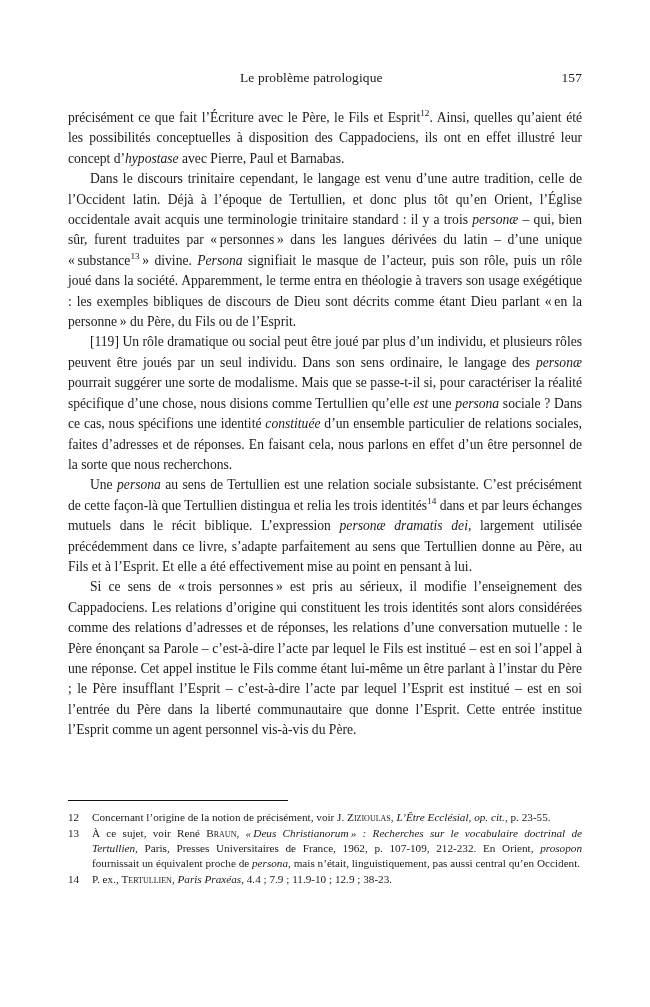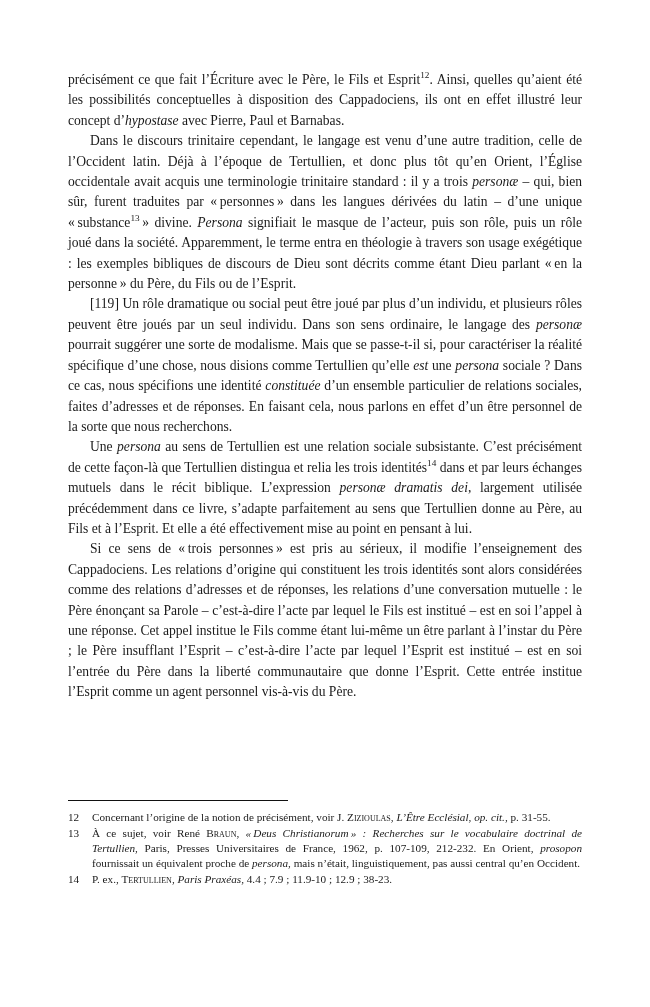--- a/index.html
+++ b/index.html
@@ -105,37 +105,41 @@
     font-size: 1.0em;
   }
 </style>
 </head>
 <body>
 
 <div id="page">
 
   <div class="content">
 
+    <div class="runhead">
+      <span class="runhead-title">Le problème patrologique</span>
+      <span class="runhead-folio">157</span>
+    </div>
 
     <div class="body-block">
         <p class="para first"><span>précisément ce que fait l’Écriture avec le Père, le Fils et Esprit</span><sup>12</sup><span>. Ainsi, quelles qu’aient été les possibilités conceptuelles à disposition des Cappadociens, ils ont en effet illustré leur concept d’</span><i>hypostase</i><span> avec Pierre, Paul et Barnabas.</span></p>
         <p class="para"><span>Dans le discours trinitaire cependant, le langage est venu d’une autre tradition, celle de l’Occident latin. Déjà à l’époque de Tertullien, et donc plus tôt qu’en Orient, l’Église occidentale avait acquis une terminologie trinitaire standard : il y a trois </span><i>personæ</i><span> – qui, bien sûr, furent traduites par « personnes » dans les langues dérivées du latin – d’une unique « substance</span><sup>13</sup><span> » divine. </span><i>Persona</i><span> signifiait le masque de l’acteur, puis son rôle, puis un rôle joué dans la société. Apparemment, le terme entra en théologie à travers son usage exégétique : les exemples bibliques de discours de Dieu sont décrits comme étant Dieu parlant « en la personne » du Père, du Fils ou de l’Esprit.</span></p>
         <p class="para"><span>[119] Un rôle dramatique ou social peut être joué par plus d’un individu, et plusieurs rôles peuvent être joués par un seul individu. Dans son sens ordinaire, le langage des </span><i>personæ</i><span> pourrait suggérer une sorte de modalisme. Mais que se passe-t-il si, pour caractériser la réalité spécifique d’une chose, nous disions comme Tertullien qu’elle </span><i>est</i><span> une </span><i>persona</i><span> sociale ? Dans ce cas, nous spécifions une identité </span><i>constituée</i><span> d’un ensemble particulier de relations sociales, faites d’adresses et de réponses. En faisant cela, nous parlons en effet d’un être personnel de la sorte que nous recherchons.</span></p>
         <p class="para"><span>Une </span><i>persona</i><span> au sens de Tertullien est une relation sociale subsistante. C’est précisément de cette façon-là que Tertullien distingua et relia les trois identités</span><sup>14</sup><span> dans et par leurs échanges mutuels dans le récit biblique. L’expression </span><i>personæ dramatis dei</i><span>, largement utilisée précédemment dans ce livre, s’adapte parfaitement au sens que Tertullien donne au Père, au Fils et à l’Esprit. Et elle a été effectivement mise au point en pensant à lui.</span></p>
         <p class="para"><span>Si ce sens de « trois personnes » est pris au sérieux, il modifie l’enseignement des Cappadociens. Les relations d’origine qui constituent les trois identités sont alors considérées comme des relations d’adresses et de réponses, les relations d’une conversation mutuelle : le Père énonçant sa Parole – c’est-à-dire l’acte par lequel le Fils est institué – est en soi l’appel à une réponse. Cet appel institue le Fils comme étant lui-même un être parlant à l’instar du Père ; le Père insufflant l’Esprit – c’est-à-dire l’acte par lequel l’Esprit est institué – est en soi l’entrée du Père dans la liberté communautaire que donne l’Esprit. Cette entrée institue l’Esprit comme un agent personnel vis-à-vis du Père.</span></p>
       </div>
 
   </div>
 
   <div class="footnotes">
     <div class="fn-rule"></div>
     <div class="fn-list">
         <div class="fn">
           <span class="fn-num">12</span>
-          <span class="fn-text"><span>Concernant l’origine de la notion de précisément, voir J. </span><span class="sc">Zizioulas</span><span>, </span><i>L’Être Ecclésial</i><span>, </span><i>op. cit.</i><span>, p. 31-55.</span></span>
+          <span class="fn-text"><span>Concernant l’origine de la notion de précisément, voir J. </span><span class="sc">Zizioulas</span><span>, </span><i>L’Être Ecclésial</i><span>, </span><i>op. cit.</i><span>, p. 23-55.</span></span>
         </div>
         <div class="fn">
           <span class="fn-num">13</span>
           <span class="fn-text"><span>À ce sujet, voir René </span><span class="sc">Braun</span><span>, </span><i>« Deus Christianorum » : Recherches sur le vocabulaire doctrinal de Tertullien</i><span>, Paris, Presses Universitaires de France, 1962, p. 107-109, 212-232. En Orient, </span><i>prosopon</i><span> fournissait un équivalent proche de </span><i>persona</i><span>, mais n’était, linguistiquement, pas aussi central qu’en Occident.</span></span>
         </div>
         <div class="fn">
           <span class="fn-num">14</span>
           <span class="fn-text"><span>P. ex., </span><span class="sc">Tertullien</span><span>, </span><i>Paris Praxéas</i><span>, 4.4 ; 7.9 ; 11.9-10 ; 12.9 ; 38-23.</span></span>
         </div>
       </div>

